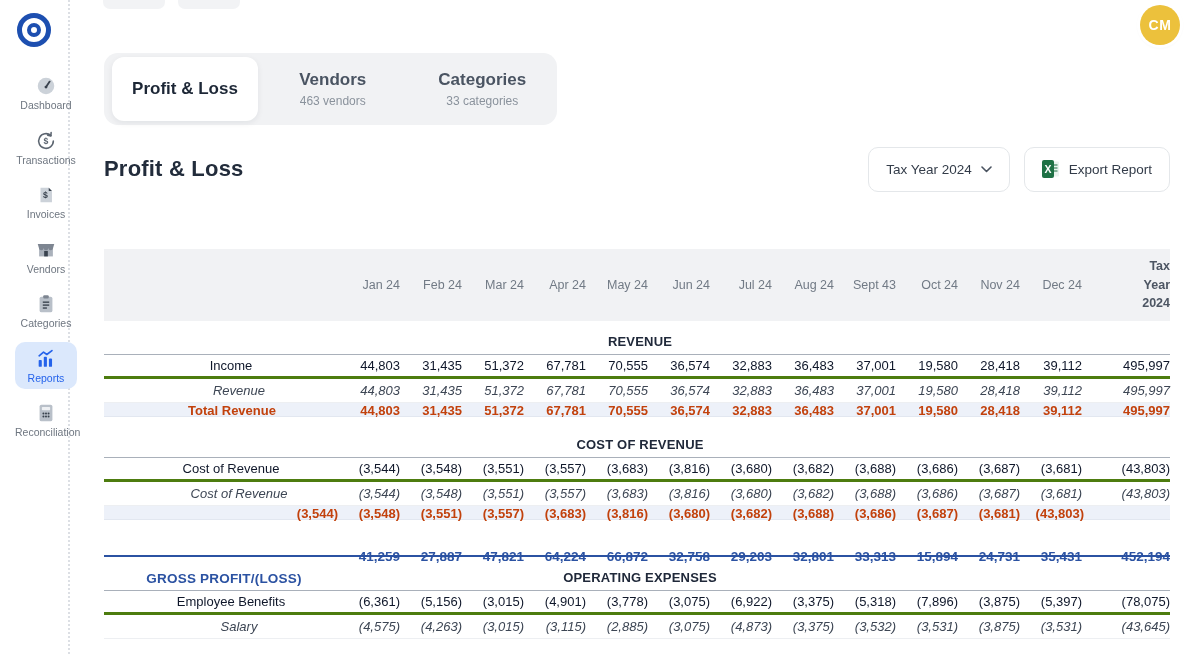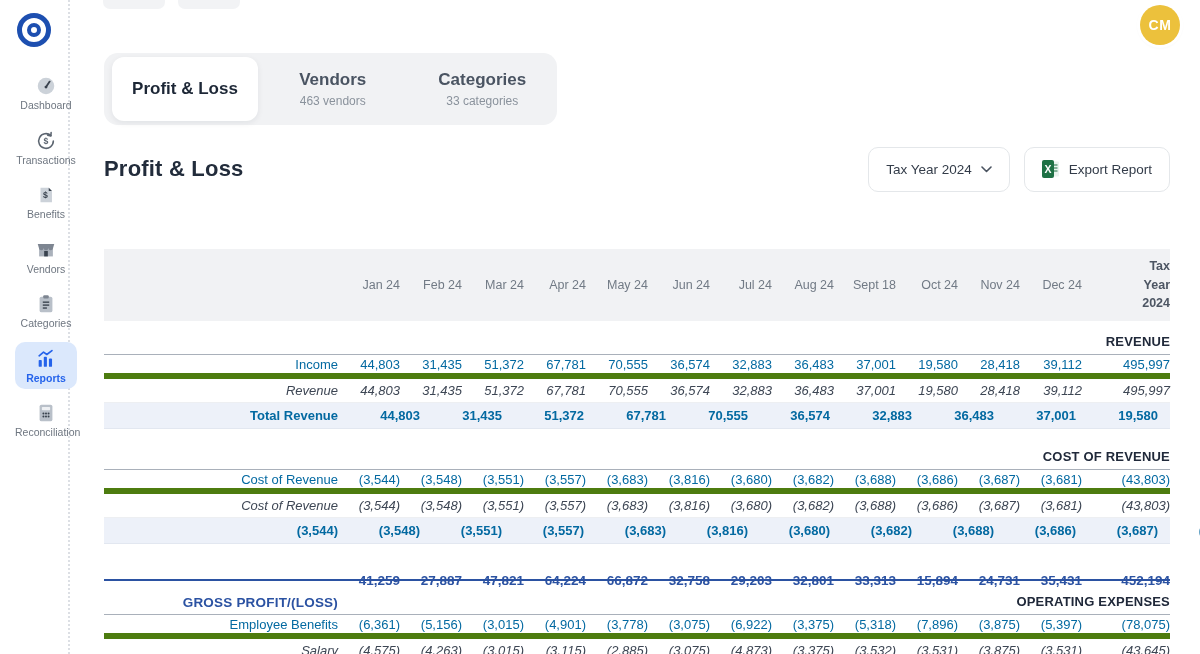--- a/index.html
+++ b/index.html
@@ -13,21 +13,21 @@
            padding-top:13px;background:#fff;z-index:5;}
   .logo{width:34px;height:34px;border-radius:50%;border:5px solid var(--brand);box-sizing:border-box;
         display:flex;align-items:center;justify-content:center;margin-bottom:22px;cursor:pointer;}
   .logo .inner{width:14px;height:14px;border-radius:50%;border:4.5px solid var(--brand);box-sizing:border-box;}
   .nav{display:flex;flex-direction:column;align-items:center;width:100%;padding-left:24px;}
   .nav-item{width:62px;padding:6px 0 5px;margin-bottom:7px;border-radius:10px;text-align:center;
             color:#6e7680;cursor:pointer;}
   .nav-item .ic{display:flex;justify-content:center;}
   .nav-item .lbl{font-size:10.5px;margin-top:3px;line-height:1.1;}
   .nav-item.active{background:#dbe8fc;color:var(--accent);}
-  .nav-item.active .lbl{font-weight:700;color:var(--accent);}
+  .nav-item.active .lbl{font-weight:400;color:var(--accent);}
 
   
   .pill{position:absolute;top:0;height:9px;width:62px;background:#f2f3f5;border-radius:0 0 7px 7px;}
   .pill.p1{left:103px;}  .pill.p2{left:178px;}
   .avatar{position:absolute;top:5px;right:20px;width:40px;height:40px;border-radius:50%;
           background:var(--avatar);color:#fff;font-size:14px;font-weight:700;display:flex;
           align-items:center;justify-content:center;box-shadow:0 0 0 3px #fff,0 1px 4px rgba(0,0,0,.12);
           cursor:pointer;letter-spacing:.5px;}
 
   
@@ -46,33 +46,33 @@
   .page-title{font-size:22px;font-weight:700;color:#222c3b;margin:0;letter-spacing:.2px;}
   .controls{display:flex;gap:14px;align-items:center;}
   .btn{height:45px;background:#fff;border:1px solid #e4e7ea;border-radius:10px;display:flex;align-items:center;
        gap:9px;padding:0 17px;font-size:13.5px;color:#333c49;font-family:inherit;cursor:pointer;}
 
   
   .table{margin-top:57px;}
   .trow{display:grid;grid-template-columns:236px repeat(12,62px) 1fr;align-items:center;box-sizing:border-box;}
   .trow .c{text-align:right;padding-right:2px;white-space:nowrap;}
   .trow .c:last-child{padding-right:0;}
-  .trow .lab{text-align:right;white-space:nowrap;}
+  .trow .lab{text-align:center;white-space:nowrap;}
 
   .thead{height:72px;background:#f1f2f4;font-size:12.5px;color:#717a85;}
   .thead .c.tax{font-weight:600;color:#4d5663;line-height:1.5;white-space:normal;}
   .thead .c.tax span{display:inline-block;max-width:44px;text-align:right;}
 
   .r-section{height:26px;margin-top:8px;border-bottom:1.5px solid #a9b0ba;}
   .r-section .lab{font-size:13px;font-weight:700;color:#20293a;padding-left:6px;letter-spacing:.2px;}
-  .r-item{height:24px;border-bottom:6px solid #4d7c0f;font-size:13px;color:#0369a1;}
+  .r-item{height:24px;border-bottom:3px solid #4d7c0f;font-size:13px;color:#0f172a;}
   .r-item .lab{padding-left:20px;}
   .r-subitem{height:24px;border-bottom:1px solid #edeff2;font-size:13px;color:#3d4654;font-style:italic;}
   .r-subitem .lab{padding-left:36px;}
-  .r-total{height:26px;background:var(--totalbg);border-bottom:1px solid #e2e7f0;font-size:13px;font-weight:700;color:#0369a1;gap:20px;}
+  .r-total{height:14px;background:var(--totalbg);border-bottom:1px solid #e2e7f0;font-size:13px;font-weight:700;color:#c2410c;}
   .r-total .lab{padding-left:22px;}
   .r-gross{height:30px;border-bottom:2.5px solid var(--gross);font-size:13.5px;font-weight:700;color:var(--gross);}
   .r-gross .lab{padding-left:6px;letter-spacing:.2px;margin-top:44px;}
   .r-gap{height:7px;}
 </style>
 </head>
 <body>
 
 <div class="app">
 
@@ -102,21 +102,21 @@
           <div class="lbl">Transactions</div>
         </div>
         <div class="nav-item">
           <span class="ic">
             <svg width="22" height="22" viewBox="0 0 24 24">
               <path d="M6 4h9l3.5 3.5V20H6z" fill="#ccd2d9"></path>
               <path d="M15 4l3.5 3.5H15z" fill="#39424e"></path>
               <text x="11.5" y="15.5" font-size="9.5" text-anchor="middle" fill="#39424e" font-weight="bold" font-family="Liberation Sans,sans-serif">$</text>
             </svg>
           </span>
-          <div class="lbl">Benefits</div>
+          <div class="lbl">Invoices</div>
         </div>
         <div class="nav-item">
           <span class="ic">
             <svg width="22" height="22" viewBox="0 0 24 24">
               <rect x="4.5" y="9.5" width="15" height="9.5" fill="#aab1bb"></rect>
               <path d="M3 5.5h18l-1.2 4a2.6 2.6 0 0 1-5.2.2 2.6 2.6 0 0 1-5.2 0 2.6 2.6 0 0 1-5.2-.2z" fill="#7d8591"></path>
               <rect x="10" y="13" width="4" height="6" fill="#39424e"></rect>
             </svg>
           </span>
           <div class="lbl">Vendors</div>
@@ -217,21 +217,21 @@
       <div class="trow thead">
           <div class="c lab"></div>
           <div class="c">Jan 24</div>
           <div class="c">Feb 24</div>
           <div class="c">Mar 24</div>
           <div class="c">Apr 24</div>
           <div class="c">May 24</div>
           <div class="c">Jun 24</div>
           <div class="c">Jul 24</div>
           <div class="c">Aug 24</div>
-          <div class="c">Sept 18</div>
+          <div class="c">Sept 43</div>
           <div class="c">Oct 24</div>
           <div class="c">Nov 24</div>
           <div class="c">Dec 24</div>
           <div class="c tax"><span>Tax Year 2024</span></div>
         </div>
       <div class="tbody">
           <div class="trow r-section">
             <div class="c lab" style="grid-column: 1 / -1;">REVENUE</div>
           </div>
           <div class="trow r-item">

